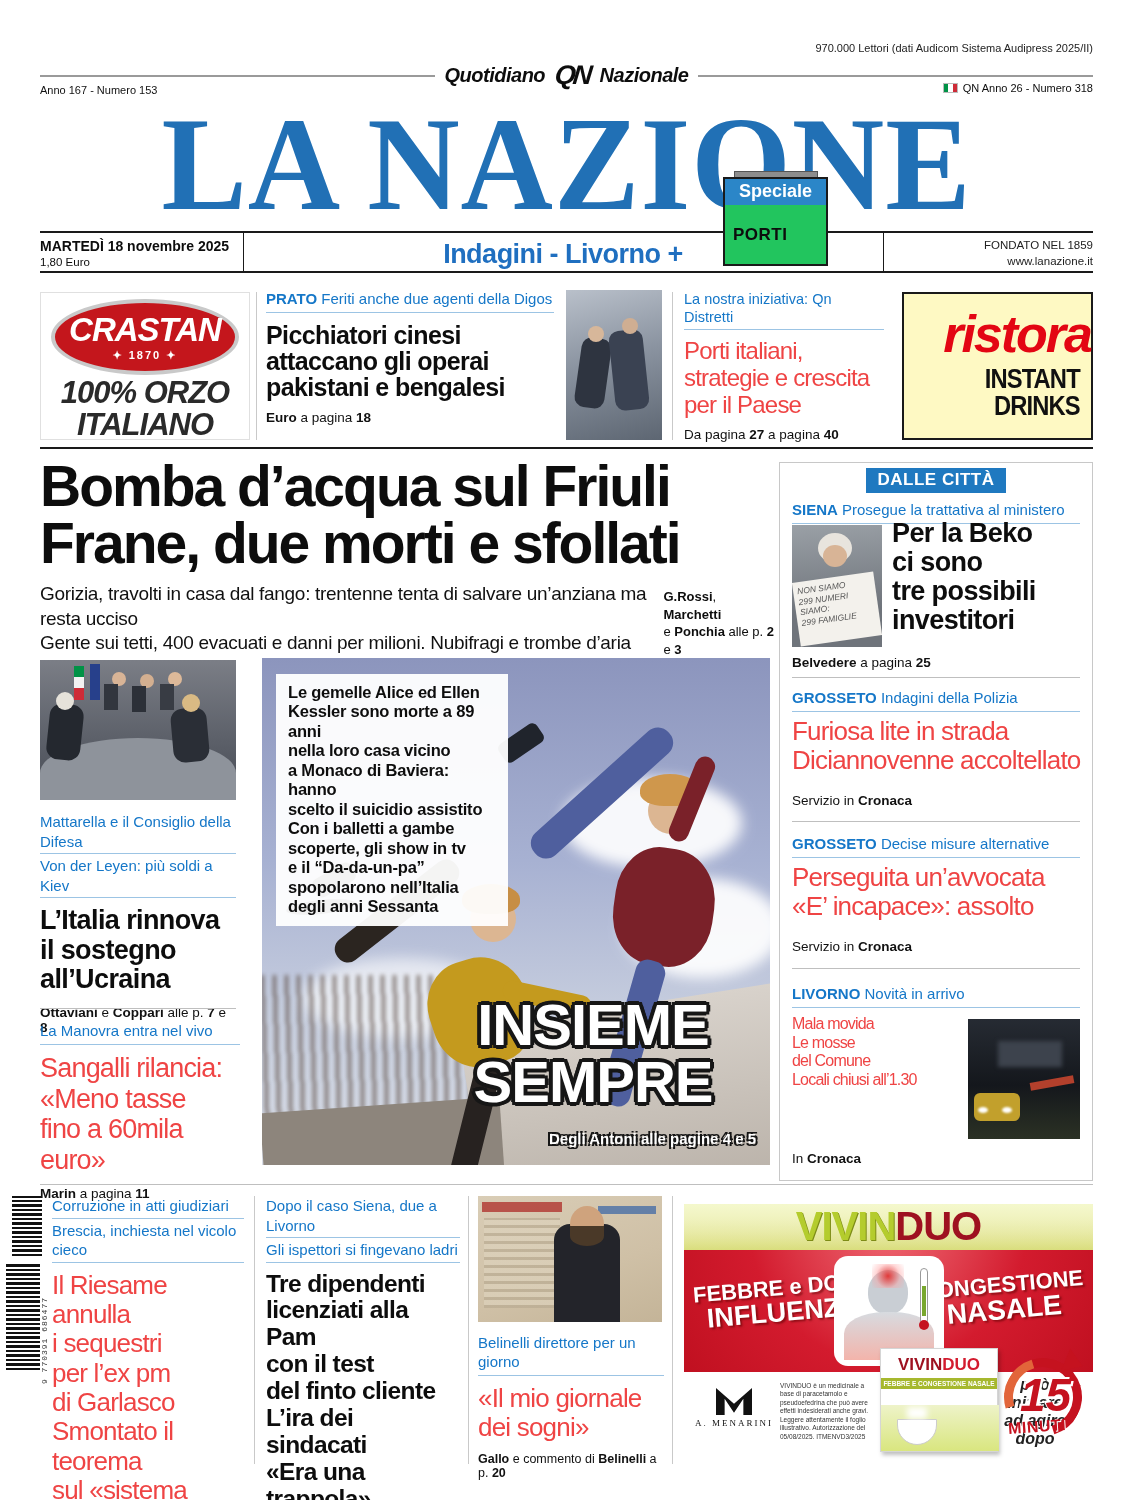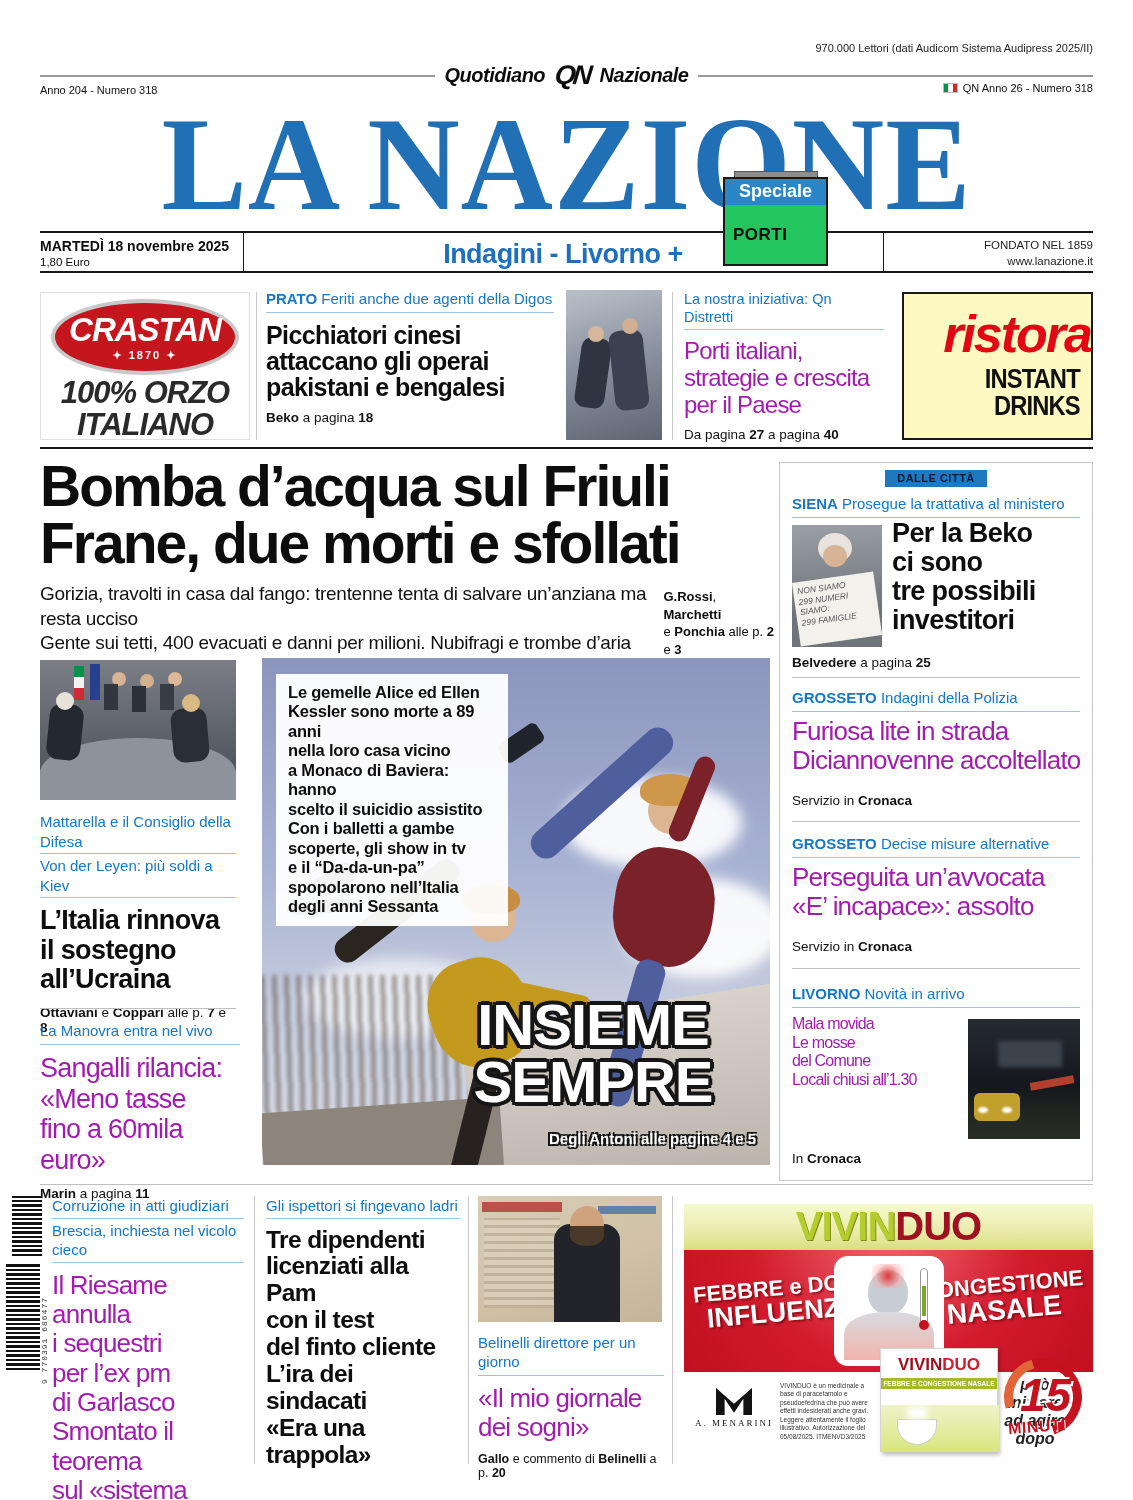--- a/index.html
+++ b/index.html
@@ -30,21 +30,21 @@
   .spec-card { background:#22c55e; border:2.5px solid #1a1a1a; z-index:6; }
   .spec-band { background:#2b86c8; color:#fff; font-weight:700; font-size:18px; text-align:center; padding:2px 0 3px; }
   .spec-title { font-weight:700; font-size:17px; padding:20px 0 0 8px; letter-spacing:0.5px; }
   .spec-spine { background:#8d8d8d; border:1px solid #555; z-index:5; }
 
   
   .k { font-size:15px; color:#1577c8; border-bottom:1.5px solid #9cc4e4; padding-bottom:3px; line-height:1.25; }
   .k b { font-weight:700; }
   .k2 { display:block; font-size:15px; color:#1577c8; border-bottom:1.5px solid #9cc4e4; padding-bottom:2px; margin-bottom:2px; line-height:1.3; }
   .hl-b { font-weight:700; letter-spacing:-0.6px; color:#0d0d0d; }
-  .hl-l { font-weight:400; letter-spacing:-0.8px; color:#a21caf; }
+  .hl-l { font-weight:400; letter-spacing:-0.8px; color:#ef4444; }
   .by { font-size:13.5px; color:#111; }
   .by b { font-weight:700; }
   .hr { background:#bfbfbf; height:1px; }
   .vdiv { width:1px; background:#c9c9c9; position:absolute; }
 
   
   .crastan-oval { width:188px; height:76px; background:#c4161c; border-radius:50%; border:4px solid #c9c9c9; color:#fff; text-align:center; margin:6px auto 2px; }
   .crastan-name { font-size:33px; font-weight:700; font-style:italic; letter-spacing:-1px; padding-top:8px; }
   .crastan-year { font-size:11px; font-weight:700; letter-spacing:2px; }
   .crastan-line { font-size:31px; font-weight:700; font-style:italic; letter-spacing:-1px; color:#2a2a2a; text-align:center; line-height:1.02; }
@@ -52,21 +52,21 @@
   .ristora-name { color:#e30613; font-size:52px; font-weight:700; font-style:italic; letter-spacing:-2px; line-height:1; margin-top:14px; }
   .ristora-line { color:#111; font-size:27px; font-weight:700; letter-spacing:-1px; transform:scaleX(0.88); line-height:1; margin-top:6px; }
 
   
   .lead-h { font-size:57px; font-weight:700; letter-spacing:-2px; line-height:1.0; }
   .deck { font-size:19px; letter-spacing:-0.3px; line-height:1.3; color:#111; }
   .lead-by { font-size:13px; line-height:1.35; }
 
   
   .citybox { border:1px solid #c8c8c8; background:#fff; }
-  .citylabel { background:#1f79c0; color:#0f172a; font-weight:700; font-size:11px; letter-spacing:0.5px; padding:2px 12px 3px; display:inline-block; }
+  .citylabel { background:#1f79c0; color:#ffffff; font-weight:700; font-size:17px; letter-spacing:0.5px; padding:2px 12px 3px; display:inline-block; }
 
   
   .ph { overflow:hidden; position:absolute; }
   .cloud { position:absolute; background:#fff; border-radius:50%; filter:blur(7px); opacity:0.92; }
 
   
   .kbox { background:rgba(255,255,255,0.95); font-weight:700; font-size:16.5px; line-height:1.18; padding:9px 12px; letter-spacing:-0.2px; }
   .ktitle { font-weight:700; font-size:58px; line-height:0.98; color:#fff; text-align:center; letter-spacing:-1px;
     text-shadow:-3px -3px 0 #161616, 3px -3px 0 #161616, -3px 3px 0 #161616, 3px 3px 0 #161616, 0 4px 0 #161616, 0 -4px 0 #161616, 4px 0 0 #161616, -4px 0 0 #161616; }
   .kcap { font-size:15px; font-weight:700; color:#fff;
@@ -97,21 +97,21 @@
   <div class="abs readers" style="right:40px; top:42px;">970.000 Lettori  (dati Audicom Sistema Audipress 2025/II)</div>
 
   <div class="abs brandrow" style="left:40px; right:40px; top:60px;">
     <div class="rule"></div>
     <span class="brand-pre">Quotidiano</span>
     <span class="qn-logo">QN</span>
     <span class="brand-post">Nazionale</span>
     <div class="rule"></div>
   </div>
 
-  <div class="abs issue" style="left:40px; top:84px; font-weight:400;">Anno 204 - Numero 318</div>
+  <div class="abs issue" style="left:40px; top:84px; font-weight:400;">Anno 167 - Numero 153</div>
   <div class="abs" style="right:40px; top:82px; font-size:11px;">
     <span class="flag"></span><span>QN Anno 26 - Numero 318</span>
   </div>
 
   <div class="abs masthead" style="left:0; right:0; top:100px;">LA NAZIONE</div>
 
   <div class="abs spec-spine" style="left:734px; top:171px; width:84px; height:8px;"></div>
   <div class="abs spec-card" style="left:723px; top:177px; width:105px; height:89px;">
     <div class="spec-band">Speciale</div>
     <div class="spec-title">PORTI</div>
@@ -140,21 +140,21 @@
     <div class="crastan-line">ITALIANO</div>
   </div>
 
   <div class="vdiv" style="left:256px; top:292px; height:148px;"></div>
 
   <div class="abs" style="left:266px; top:290px; width:288px;">
     <div class="k"><b>PRATO</b><span> Feriti anche due agenti della Digos</span></div>
     <div class="hl-b pre" style="font-size:25px; line-height:1.05; margin-top:9px;">Picchiatori cinesi
 attaccano gli operai
 pakistani e bengalesi</div>
-    <div class="by" style="margin-top:9px;"><b>Beko</b><span> a pagina </span><b>18</b></div>
+    <div class="by" style="margin-top:9px;"><b>Euro</b><span> a pagina </span><b>18</b></div>
   </div>
 
   <div class="ph" style="left:566px; top:290px; width:96px; height:150px; background:linear-gradient(165deg,#b9c0ca 0%,#8b94a1 45%,#5d6672 100%);">
     <div class="abs" style="left:12px; top:48px; width:30px; height:70px; background:#2e3440; border-radius:10px; transform:rotate(8deg);"></div>
     <div class="abs" style="left:46px; top:40px; width:34px; height:80px; background:#3a4252; border-radius:10px; transform:rotate(-6deg);"></div>
     <div class="abs" style="left:22px; top:36px; width:16px; height:16px; background:#d7b79a; border-radius:50%;"></div>
     <div class="abs" style="left:56px; top:28px; width:16px; height:16px; background:#cfae92; border-radius:50%;"></div>
   </div>
 
   <div class="vdiv" style="left:672px; top:292px; height:148px;"></div>
@@ -321,20 +321,21 @@
 per l’ex pm
 di Garlasco
 Smontato il teorema
 sul «sistema Pavia»</div>
 
   </div>
 
   <div class="vdiv" style="left:254px; top:1196px; height:268px;"></div>
 
   <div class="abs" style="left:266px; top:1196px; width:194px;">
+    <span class="k2">Dopo il caso Siena, due a Livorno</span>
     <span class="k2">Gli ispettori si fingevano ladri</span>
     <div class="hl-b pre" style="font-size:24.5px; line-height:1.1; margin-top:8px;">Tre dipendenti
 licenziati alla Pam
 con il test
 del finto cliente
 L’ira dei sindacati
 «Era una trappola»</div>
 
   </div>
 

